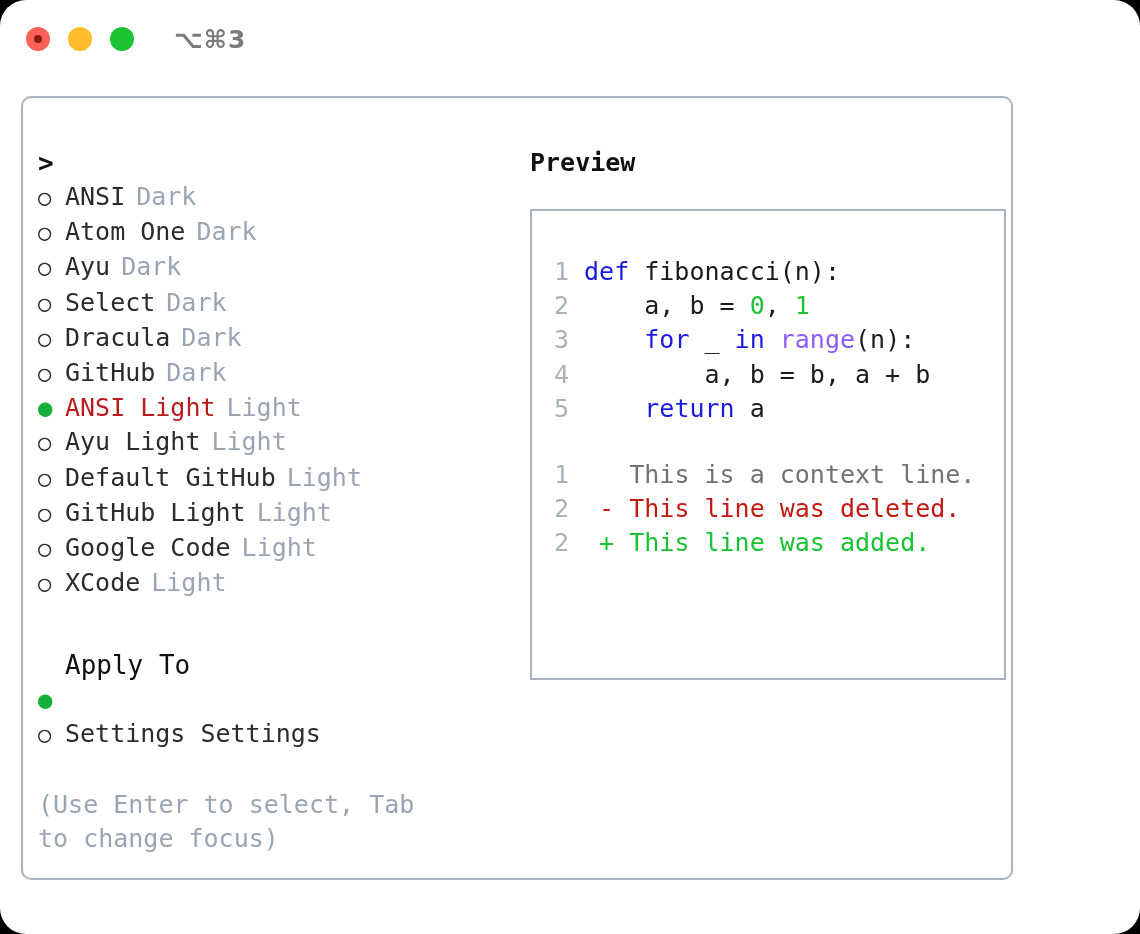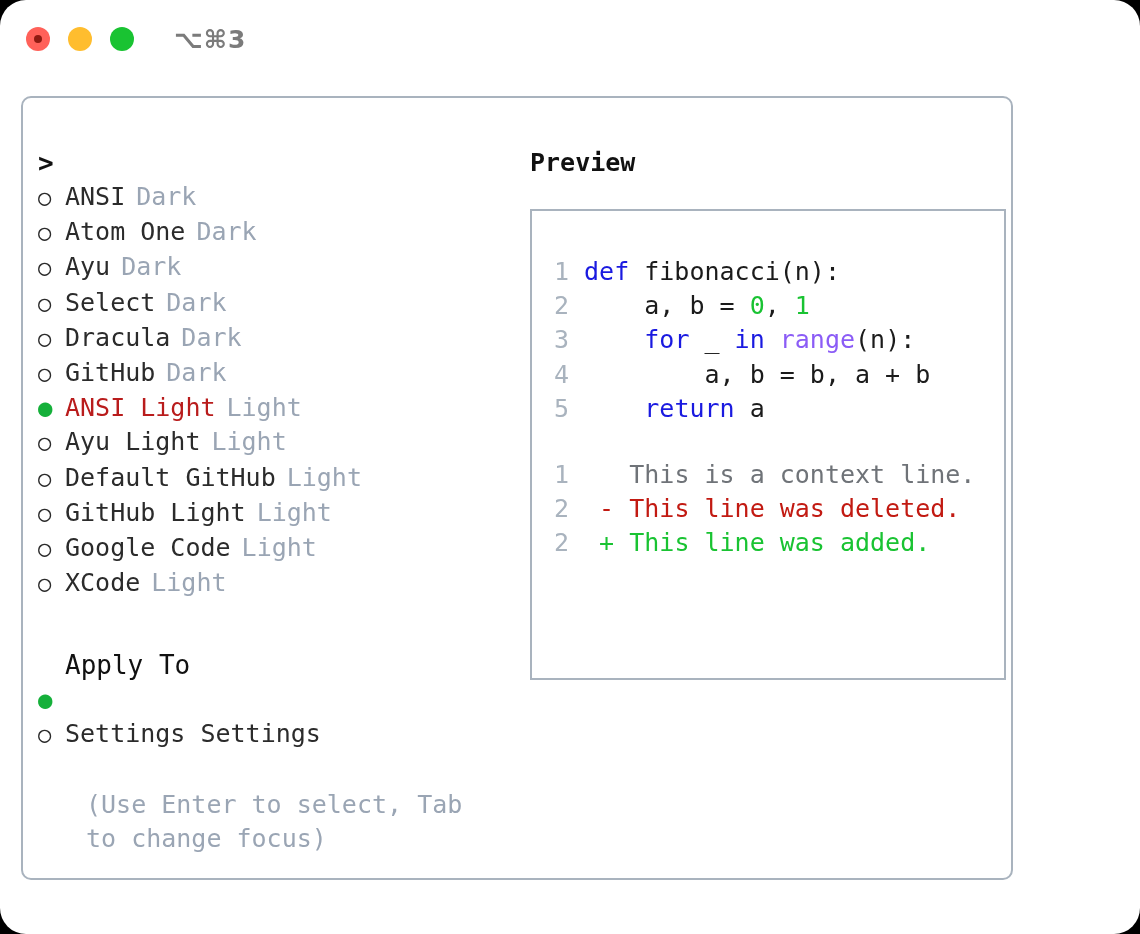--- a/index.html
+++ b/index.html
@@ -145,21 +145,20 @@
     padding-left: 27px;
   }
 
   .hint {
     margin-top: 36px;
     font-size: 25px;
     line-height: 34px;
     color: #9aa5b4;
     width: 420px;
     white-space: pre-wrap;
-    margin-left: 48px;
   }
 
   
   .right {
     position: absolute;
     left: 507px;
     top: 48px;
     width: 500px;
   }
   .preview-title {

